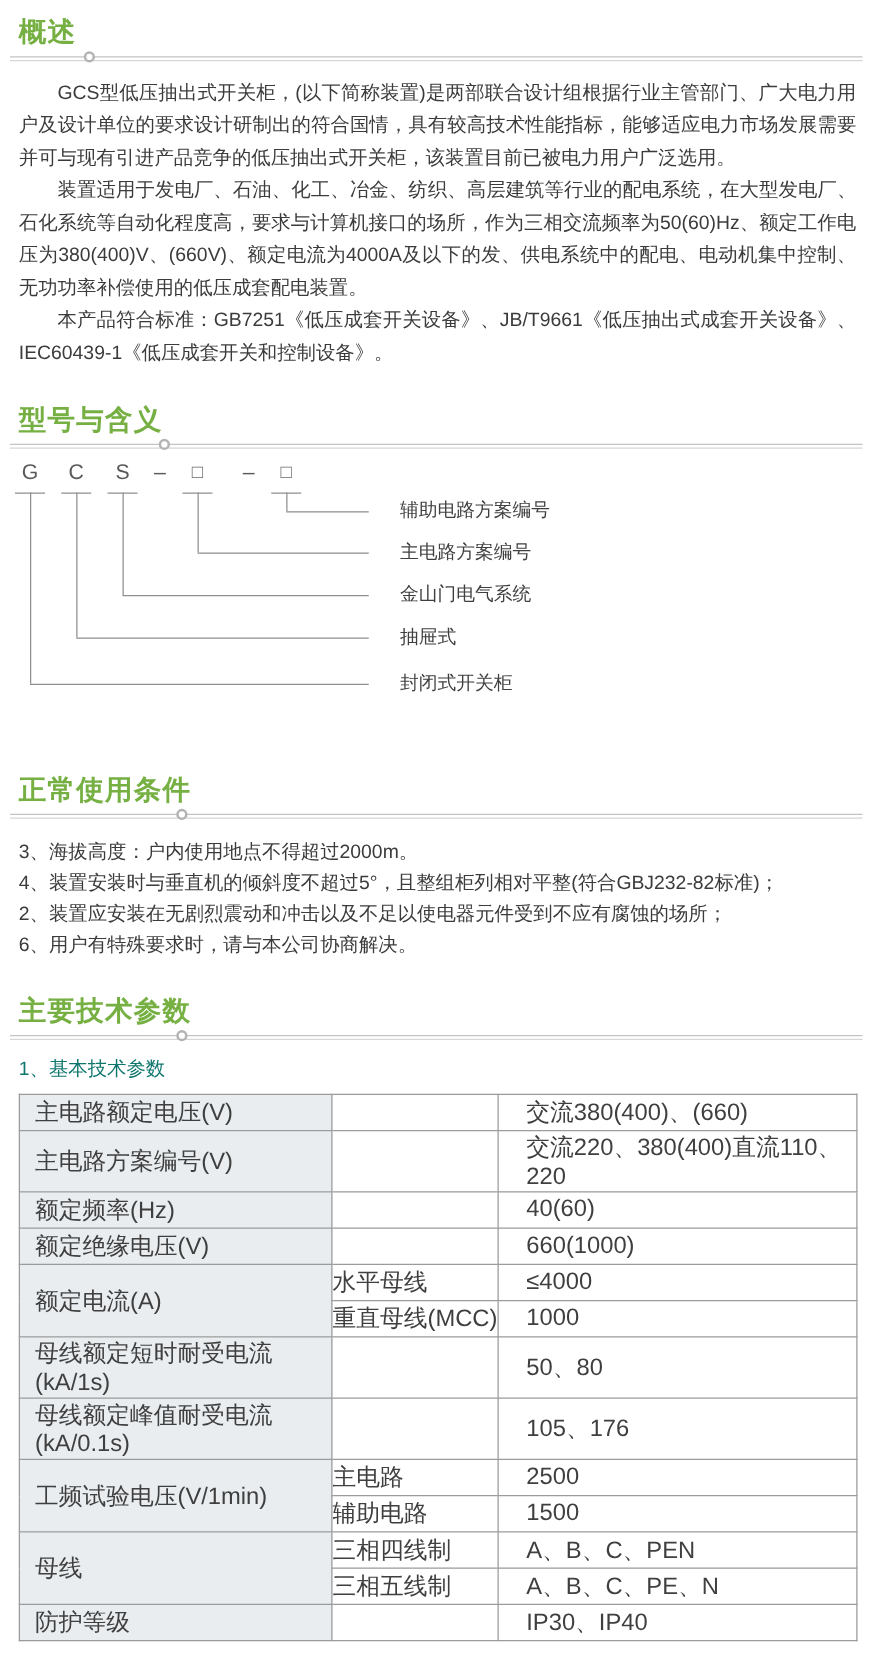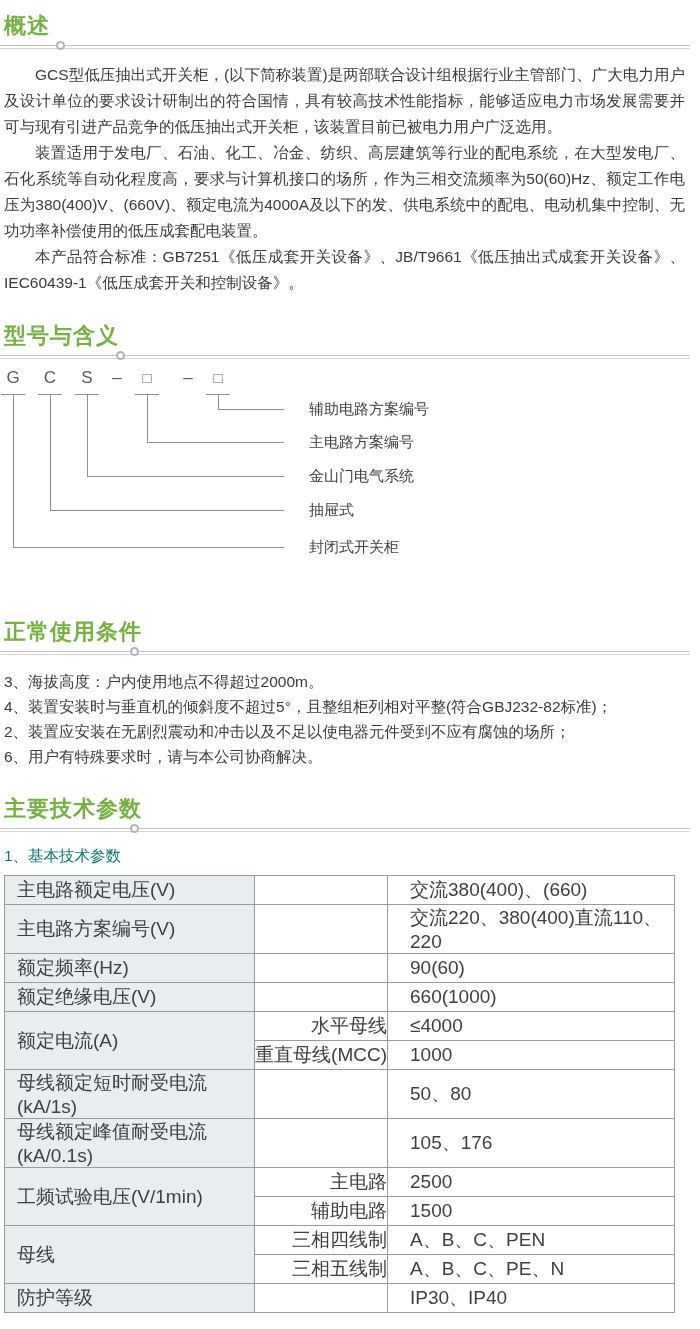--- a/index.html
+++ b/index.html
@@ -2,21 +2,21 @@
 <html><head>
 <meta charset="utf-8">
 <style>
   * { margin:0; padding:0; box-sizing:border-box; }
   html,body { background:#ffffff; }
   body {
     width:700px; height:1329px; overflow:hidden;
     font-family:"Liberation Sans","DejaVu Sans",sans-serif;
     color:#3b3b3b;
   }
-  .page { width:700px; padding:12px 15px 0 4px; }
+  .page { width:700px; padding:12px 15px 0 15px; }
 
   
   .sec-title {
     font-size:22px; font-weight:bold; color:#76b043;
     line-height:28px; letter-spacing:1px;
   }
   .rule {
     position:relative; height:4px; margin-top:5px;
     border-top:1px solid #c3c3c3; border-bottom:1px solid #d6d6d6;
     margin-left:-7px; margin-right:-5px;
@@ -62,21 +62,21 @@
 
   
   .param-sec { margin-top:26px; }
   .sub-title { margin-top:11px; font-size:15.5px; line-height:26px; color:#0f766e; }
   table.tech {
     margin-top:6px; width:670px; border-collapse:collapse; table-layout:fixed;
     font-size:19px; color:#3f3f3f;
   }
   table.tech td { border:1px solid #9b9b9b; height:29px; }
   td.param { background:#e9edf0; padding-left:12px; text-align:left; }
-  td.sub   { text-align:right; }
+  td.sub   { text-align:left; }
   td.val   { padding-left:22px; text-align:left; }
 </style>
 </head>
 <body>
 
 <div class="page">
 
   <div class="section">
     <div class="sec-title">概述</div>
     <div class="rule">
@@ -163,21 +163,21 @@
             <td class="val">交流380(400)、(660)</td>
           </tr>
           <tr>
             <td class="param" rowspan="1">主电路方案编号(V)</td>
             <td class="sub"></td>
             <td class="val">交流220、380(400)直流110、220</td>
           </tr>
           <tr>
             <td class="param" rowspan="1">额定频率(Hz)</td>
             <td class="sub"></td>
-            <td class="val">90(60)</td>
+            <td class="val">40(60)</td>
           </tr>
           <tr>
             <td class="param" rowspan="1">额定绝缘电压(V)</td>
             <td class="sub"></td>
             <td class="val">660(1000)</td>
           </tr>
           <tr>
             <td class="param" rowspan="2">额定电流(A)</td>
             <td class="sub">水平母线</td>
             <td class="val">≤4000</td>

